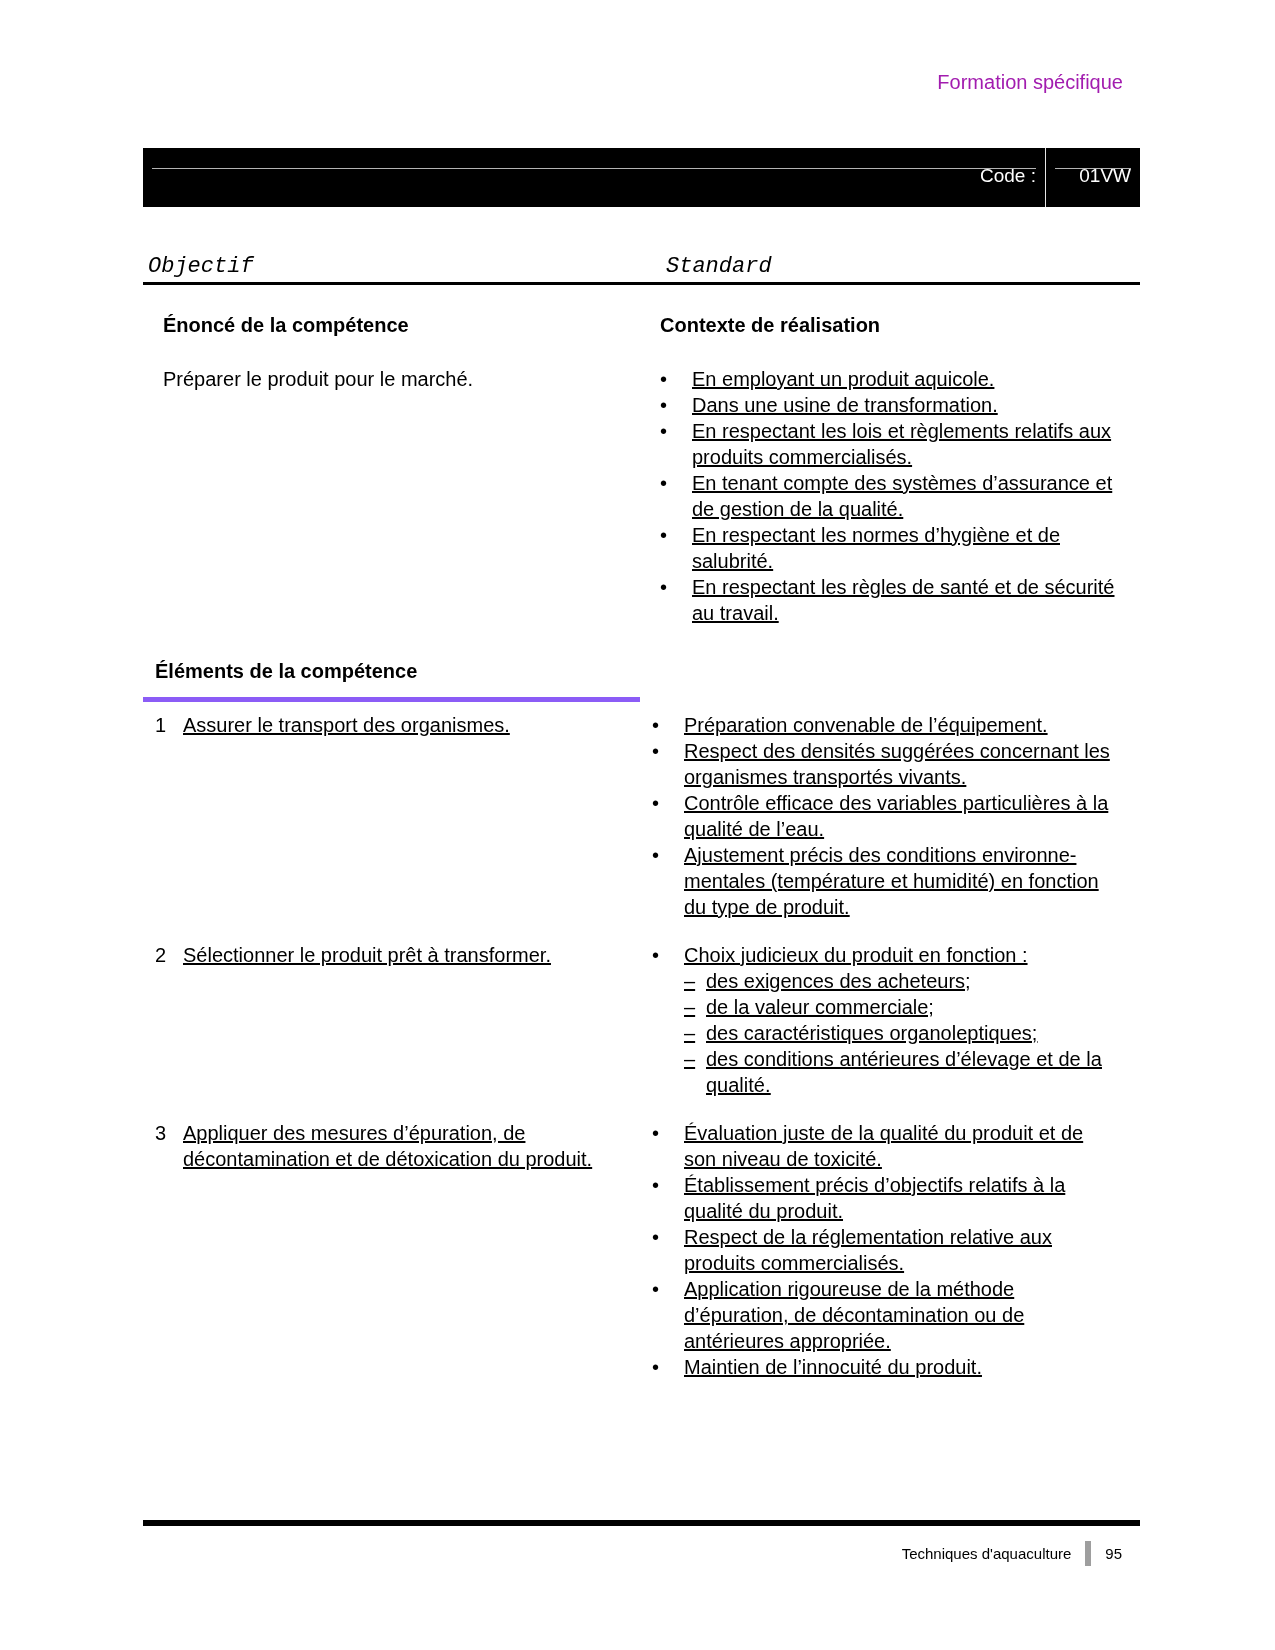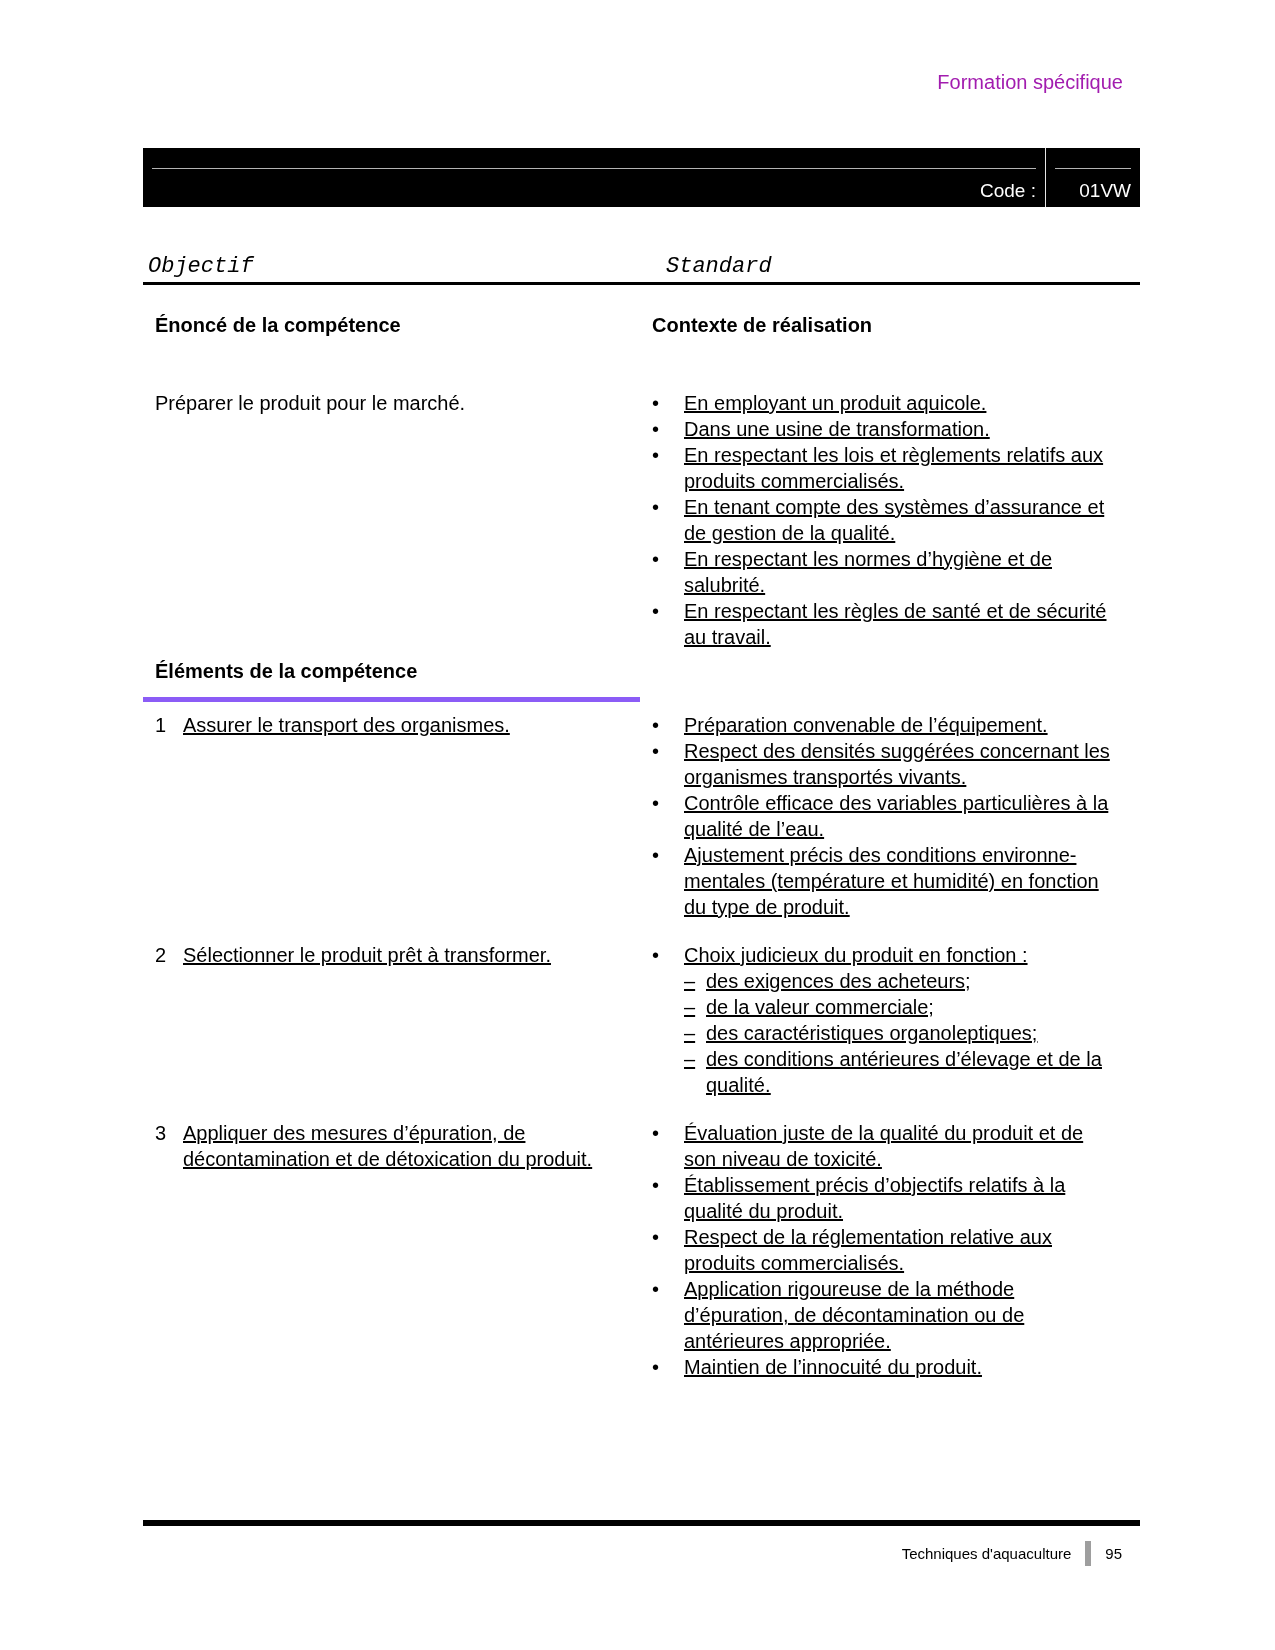--- a/index.html
+++ b/index.html
@@ -11,21 +11,21 @@
 
   
   .top-label{
     position:absolute;top:70px;left:0;width:100%;box-sizing:border-box;
     text-align:right;padding-right:17px;font-size:20px;line-height:24px;color:#a21caf;
   }
 
   
   .code-bar{position:absolute;top:148px;left:0;width:100%;height:59px;background:#000;display:flex;}
   .code-cell{position:relative;display:flex;align-items:flex-end;justify-content:flex-end;
-    padding:0 9px 5px 9px;box-sizing:border-box;}
+    padding:0 9px 20px 9px;box-sizing:border-box;}
   .code-cell.left{flex:1;}
   .code-cell.right{width:95px;border-left:1px solid #e6e6e6;}
   .code-rule{position:absolute;top:20px;left:9px;right:9px;height:1px;background:#b3b3b3;}
   .code-text{color:#ffffff;font-size:19px;line-height:22px;white-space:pre;}
 
   
   .title-row{
     position:absolute;top:254px;left:0;width:100%;box-sizing:border-box;
     display:grid;grid-template-columns:497px 1fr;column-gap:12px;
     border-bottom:3px solid #000;padding-bottom:2px;
@@ -34,22 +34,22 @@
   .title-row .t-l{padding-left:5px;}
   .title-row .t-r{padding-left:14px;}
 
   
   .cols{display:grid;grid-template-columns:497px 1fr;column-gap:12px;}
   .cell-l{box-sizing:border-box;padding-left:12px;}
   .cell-r{box-sizing:border-box;}
 
   .hd{font-weight:bold;font-size:20px;line-height:26px;margin:0;}
 
-  .section1{position:absolute;top:312px;left:0;width:100%;}
-  .section1 .body{margin-top:52px;}
+  .section1{position:absolute;top:312px;left:8px;width:100%;}
+  .section1 .body{margin-top:28px;}
   .statement{font-size:20px;line-height:26px;margin:0;white-space:pre-line;}
 
   ul.bullets{list-style:none;margin:0;padding:0;font-size:20px;line-height:26px;}
   li.bl{display:flex;align-items:flex-start;}
   .mark{flex:none;width:32px;}
   .btxt{flex:1;white-space:pre-line;text-decoration:underline;}
   ul.subs{list-style:none;margin:0;padding:0;}
   ul.subs .mark{width:22px;}
 
   

